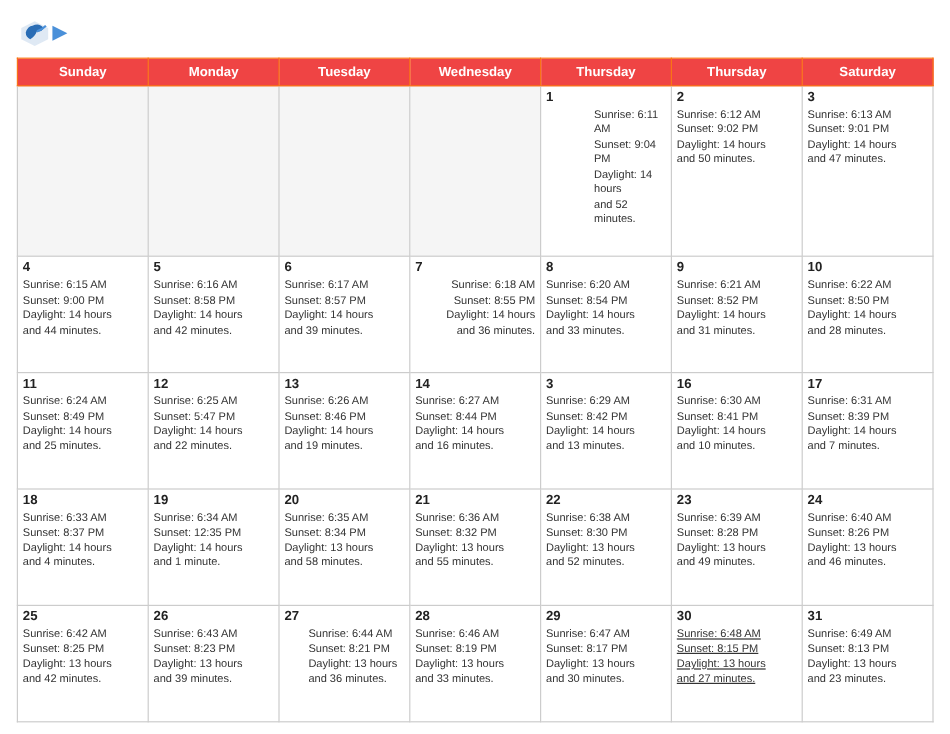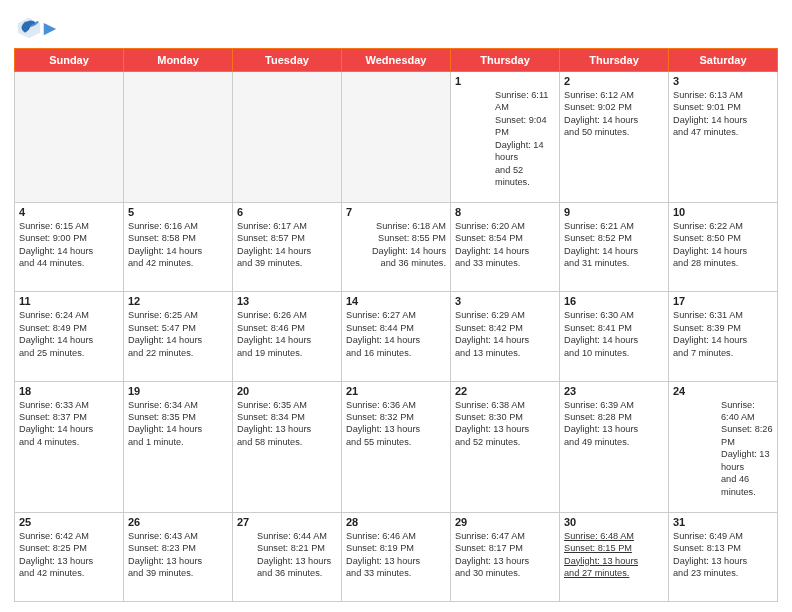--- a/index.html
+++ b/index.html
@@ -263,21 +263,21 @@
           <td>
             <div class="day-num">18</div>
             <div class="day-info" style="white-space: pre-line;">Sunrise: 6:33 AM
 Sunset: 8:37 PM
 Daylight: 14 hours
 and 4 minutes.</div>
           </td>
           <td>
             <div class="day-num">19</div>
             <div class="day-info" style="white-space: pre-line;">Sunrise: 6:34 AM
-Sunset: 8:35 PM
+Sunset: 12:35 PM
 Daylight: 14 hours
 and 1 minute.</div>
           </td>
           <td>
             <div class="day-num">20</div>
             <div class="day-info" style="white-space: pre-line;">Sunrise: 6:35 AM
 Sunset: 8:34 PM
 Daylight: 13 hours
 and 58 minutes.</div>
           </td>
@@ -297,21 +297,21 @@
           </td>
           <td>
             <div class="day-num">23</div>
             <div class="day-info" style="white-space: pre-line;">Sunrise: 6:39 AM
 Sunset: 8:28 PM
 Daylight: 13 hours
 and 49 minutes.</div>
           </td>
           <td>
             <div class="day-num">24</div>
-            <div class="day-info" style="white-space: pre-line; margin-left: 48px;">Sunrise: 6:40 AM
+            <div class="day-info" style="white-space: pre-line;">Sunrise: 6:40 AM
 Sunset: 8:26 PM
 Daylight: 13 hours
 and 46 minutes.</div>
           </td>
         </tr>
         <tr>
           <td>
             <div class="day-num">25</div>
             <div class="day-info" style="white-space: pre-line;">Sunrise: 6:42 AM
 Sunset: 8:25 PM

